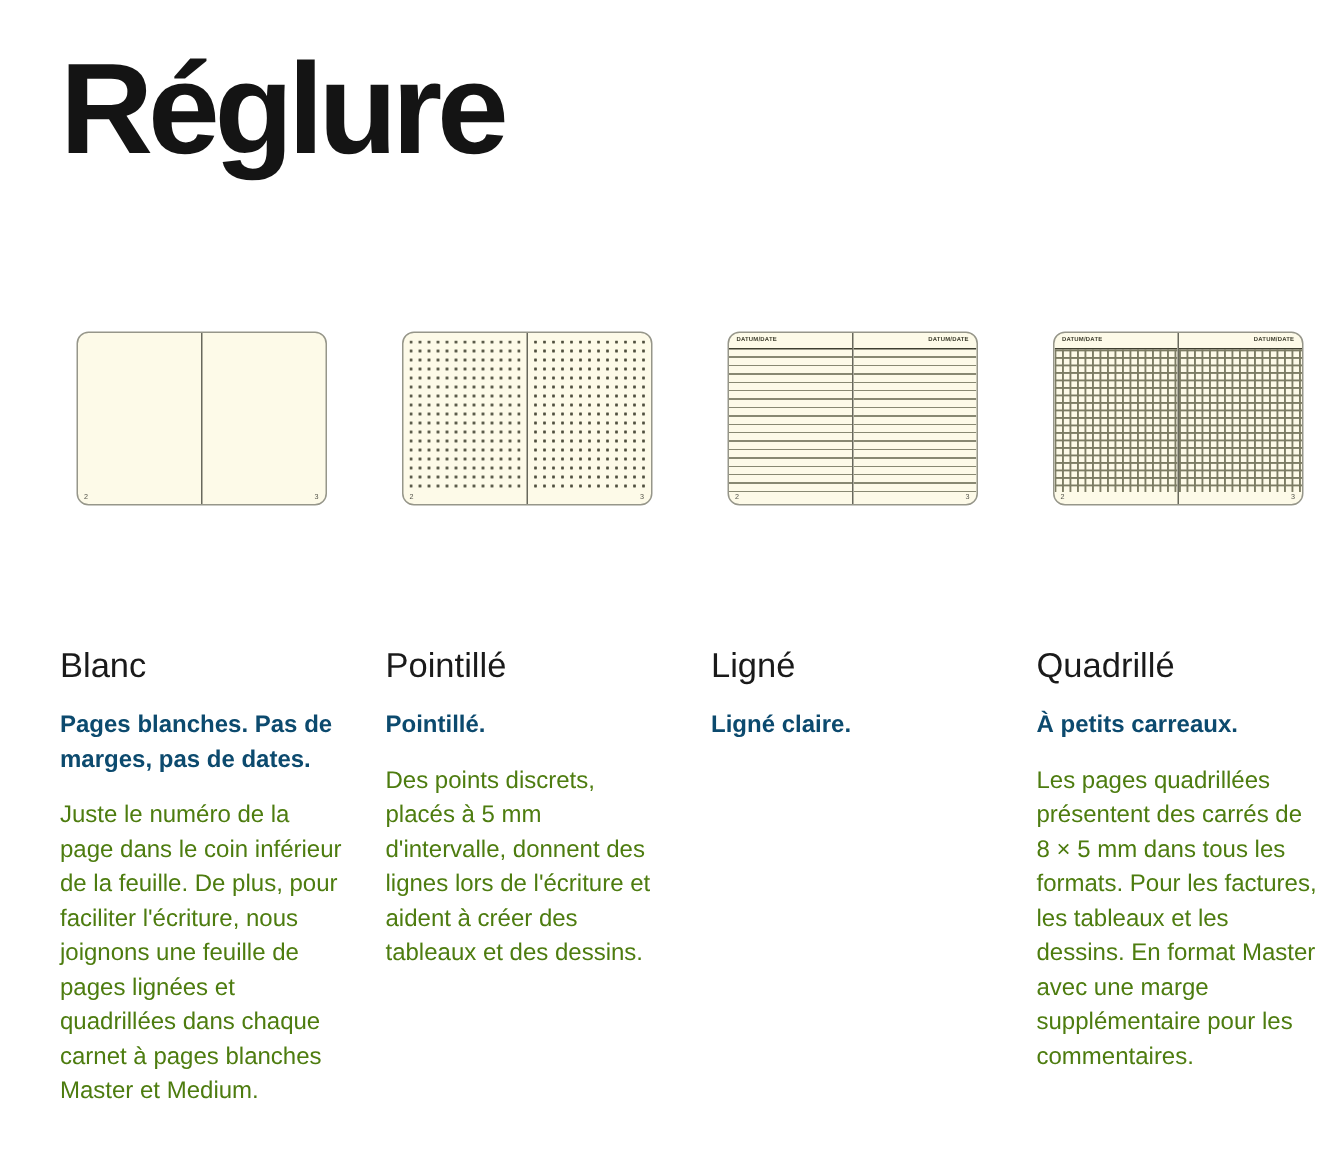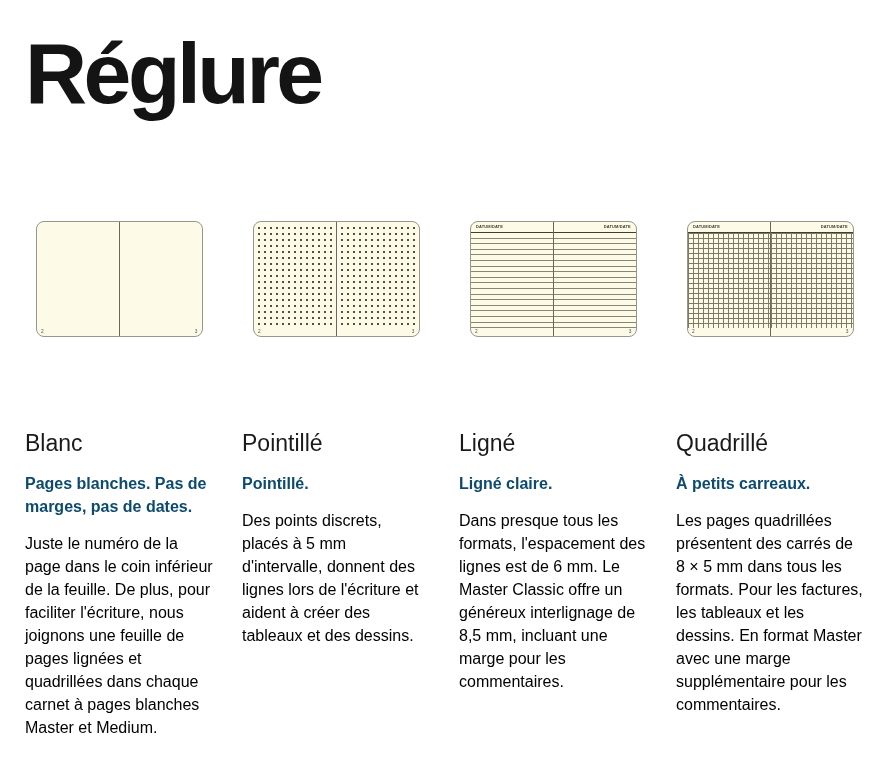--- a/index.html
+++ b/index.html
@@ -1,21 +1,21 @@
 <!DOCTYPE html>
 <html><head>
 <meta charset="utf-8">
 <style>
   html,body { margin:0; padding:0; background:#ffffff; }
   body {
     width:890px; height:776px; overflow:hidden;
     font-family:"Liberation Sans", sans-serif;
     -webkit-font-smoothing:antialiased;
   }
-  .page { width:890px; height:647px; box-sizing:border-box; padding-left:25px; background:#fff; }
+  .page { width:890px; height:647px; box-sizing:border-box; padding-left:40px; background:#fff; }
 
   
   h1.title {
     margin:0; padding-top:24px;
     font-size:86px; font-weight:700; letter-spacing:-3.5px;
     color:#141414; line-height:1.15;
   }
 
   
   .cols { display:flex; gap:29px; margin-top:98px; }
@@ -70,21 +70,21 @@
   
   .nb-num {
     position:absolute; bottom:2px; font-size:6px; color:#54544a; line-height:1;
   }
   .nb-num.num-left { left:4px; transform:scale(0.8); transform-origin:0 100%; }
   .nb-num.num-right { right:4px; transform:scale(0.8); transform-origin:100% 100%; }
 
   
   h2.col-heading { margin:0; font-size:23px; font-weight:400; color:#1a1a1a; line-height:1.25; }
   p.col-sub  { margin:14px 0 0 0; font-size:16px; font-weight:700; line-height:23px; color:#0c4a6e; }
-  p.col-body { margin:14px 0 0 0; font-size:16px; font-weight:400; line-height:23px; color:#000000; }
+  p.col-body { margin:14px 0 0 0; font-size:16px; font-weight:400; line-height:23px; color:#4d7c0f; }
 </style>
 </head>
 <body>
 
 <div class="page">
 
   <h1 class="title">Réglure</h1>
 
   <div class="cols">
 
@@ -138,21 +138,20 @@
             <div class="nb-header">
               <span class="nb-date">DATUM/DATE</span>
             </div>
             <div class="nb-body"></div>
             <span class="nb-num num-right">3</span>
           </div>
         </div>
       </div>
       <h2 class="col-heading">Ligné</h2>
       <p class="col-sub">Ligné claire.</p>
-      <p class="col-body">Dans presque tous les formats, l'espacement des lignes est de 6 mm. Le Master Classic offre un généreux interlignage de 8,5 mm, incluant une marge pour les commentaires.</p>
     </section>
 
     <section class="col">
       <div class="nb-wrap">
         <div class="notebook grid">
           <div class="nb-page left">
             <div class="nb-header">
               <span class="nb-date">DATUM/DATE</span>
             </div>
             <div class="nb-body"></div>

